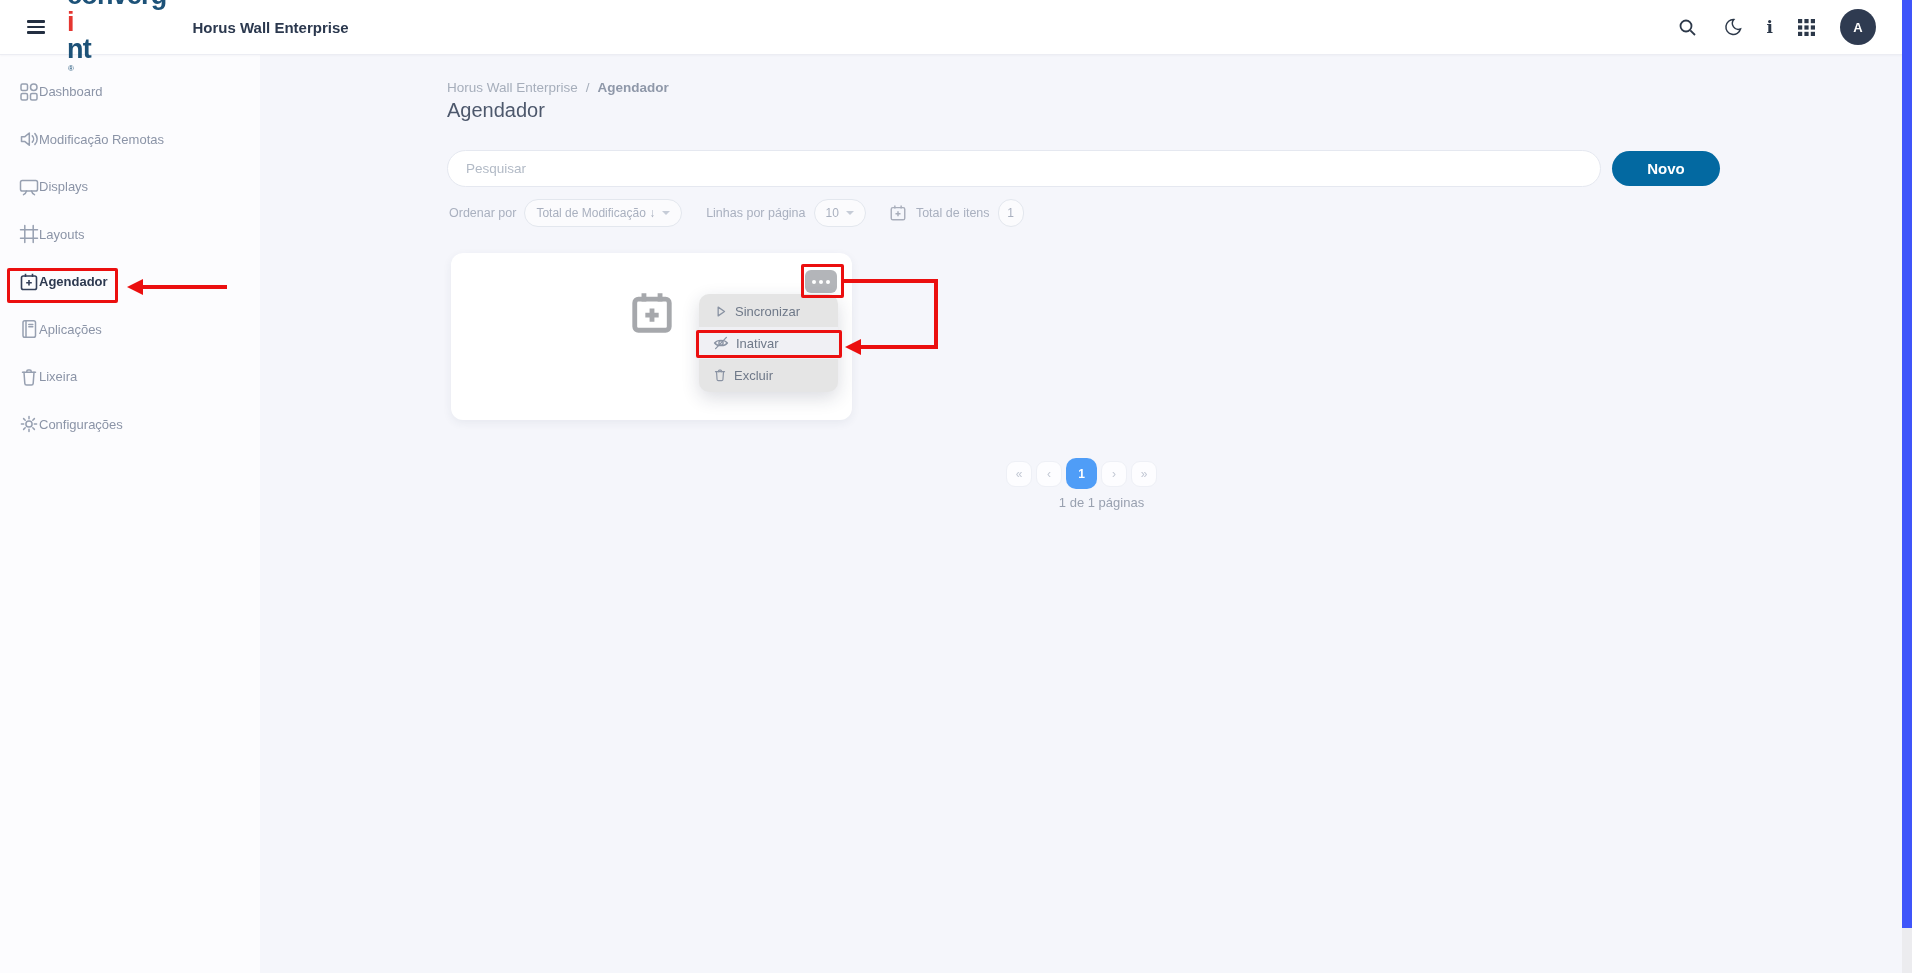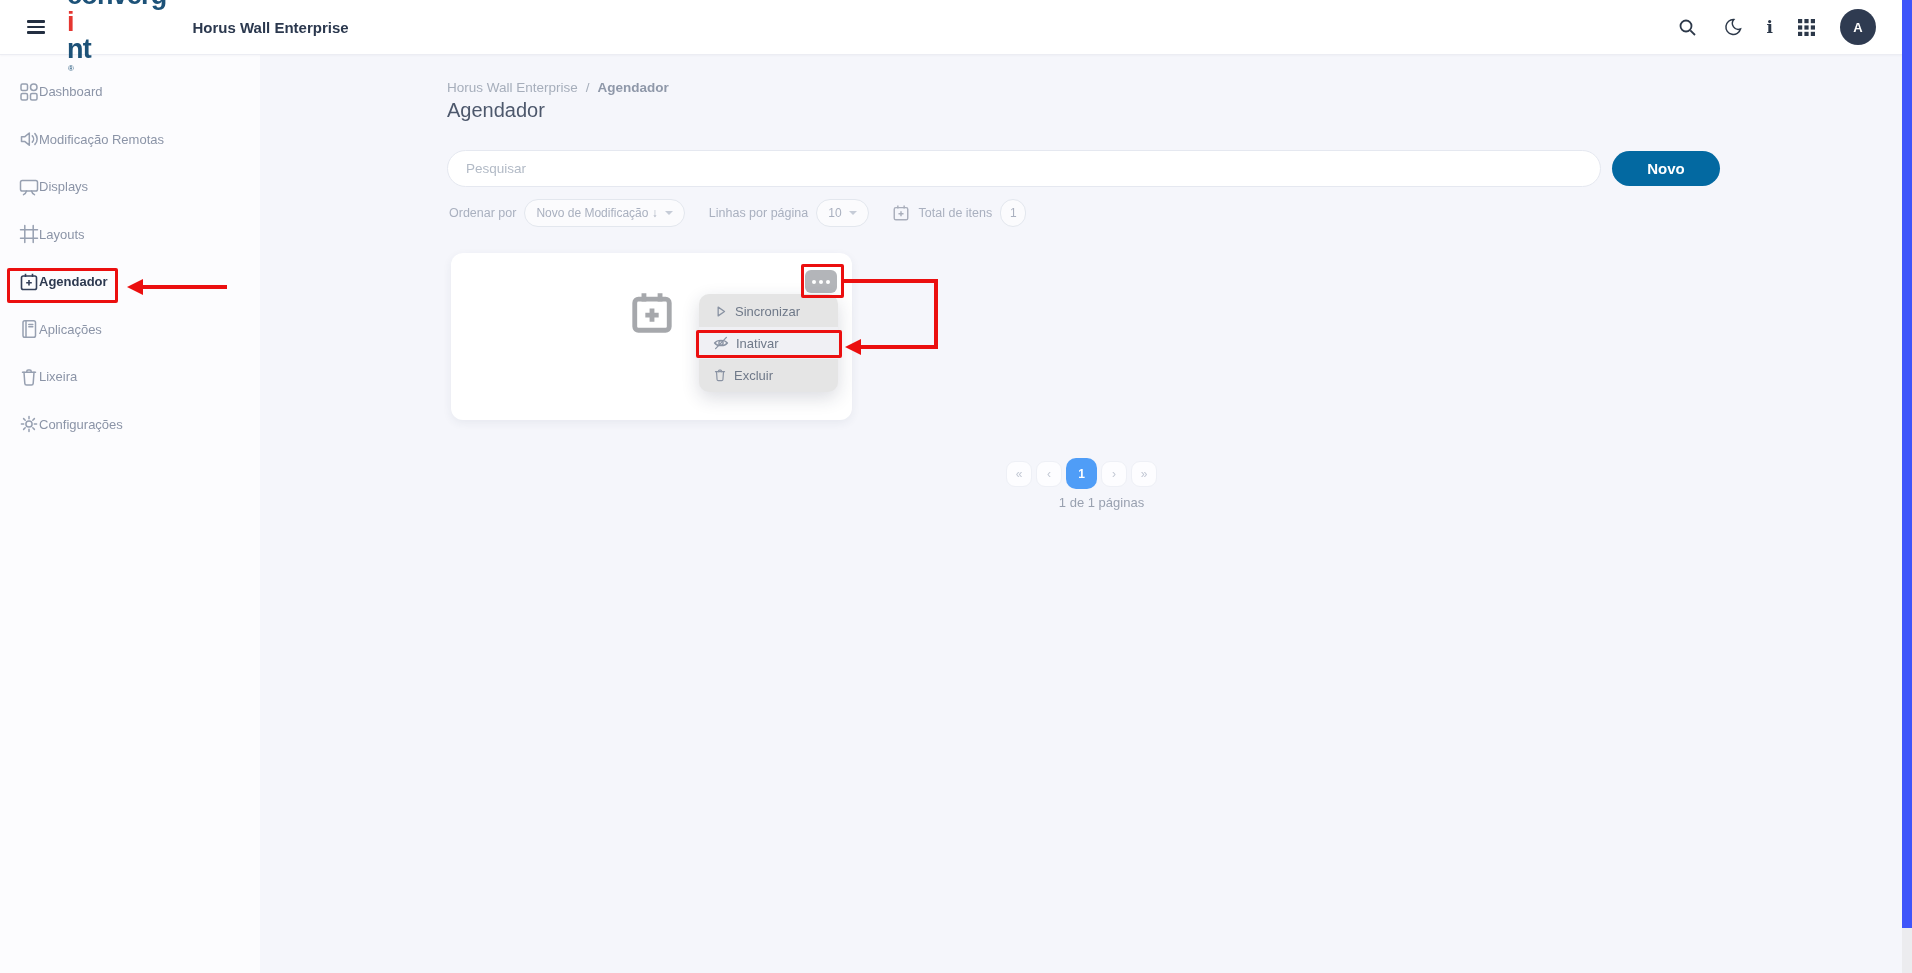--- a/index.html
+++ b/index.html
@@ -212,21 +212,21 @@
     <span class="crumb-current">Agendador</span>
   </div>
   <div class="page-title">Agendador</div>
 
   <input class="search-input" type="text" placeholder="Pesquisar" style="">
   <button class="novo-btn">Novo</button>
 
   <div class="filters">
     <span>Ordenar por</span>
     <span class="pill" style="margin-left:8px;">
-      <span>Novo de Modificação ↓</span>
+      <span>Total de Modificação ↓</span>
       <span class="chev"></span>
     </span>
     <span style="margin-left:24px;">Linhas por página</span>
     <span class="pill" style="margin-left:8px;">
       <span>10</span>
       <span class="chev"></span>
     </span>
     <span class="cal-ic" style="margin-left:23px;">
       <svg width="18" height="18" viewBox="0 0 20 20" fill="none" stroke="currentColor" stroke-width="1.6">
           <rect x="2.5" y="4" width="15" height="13.5" rx="1.8"></rect>

